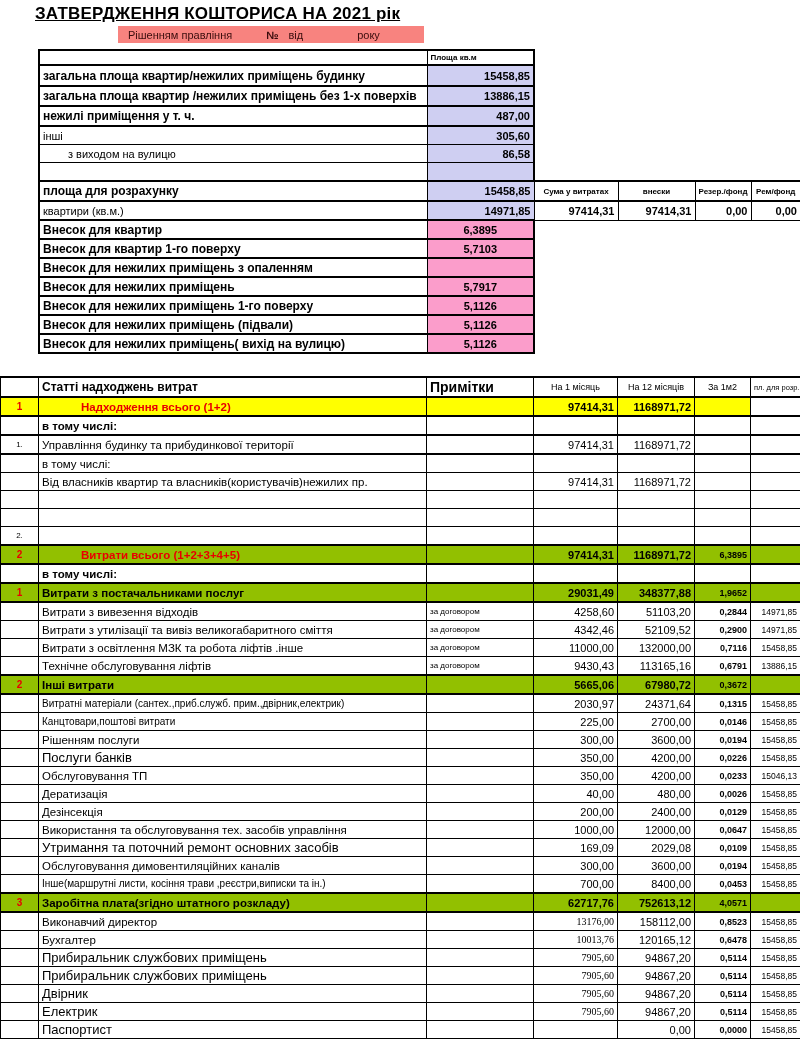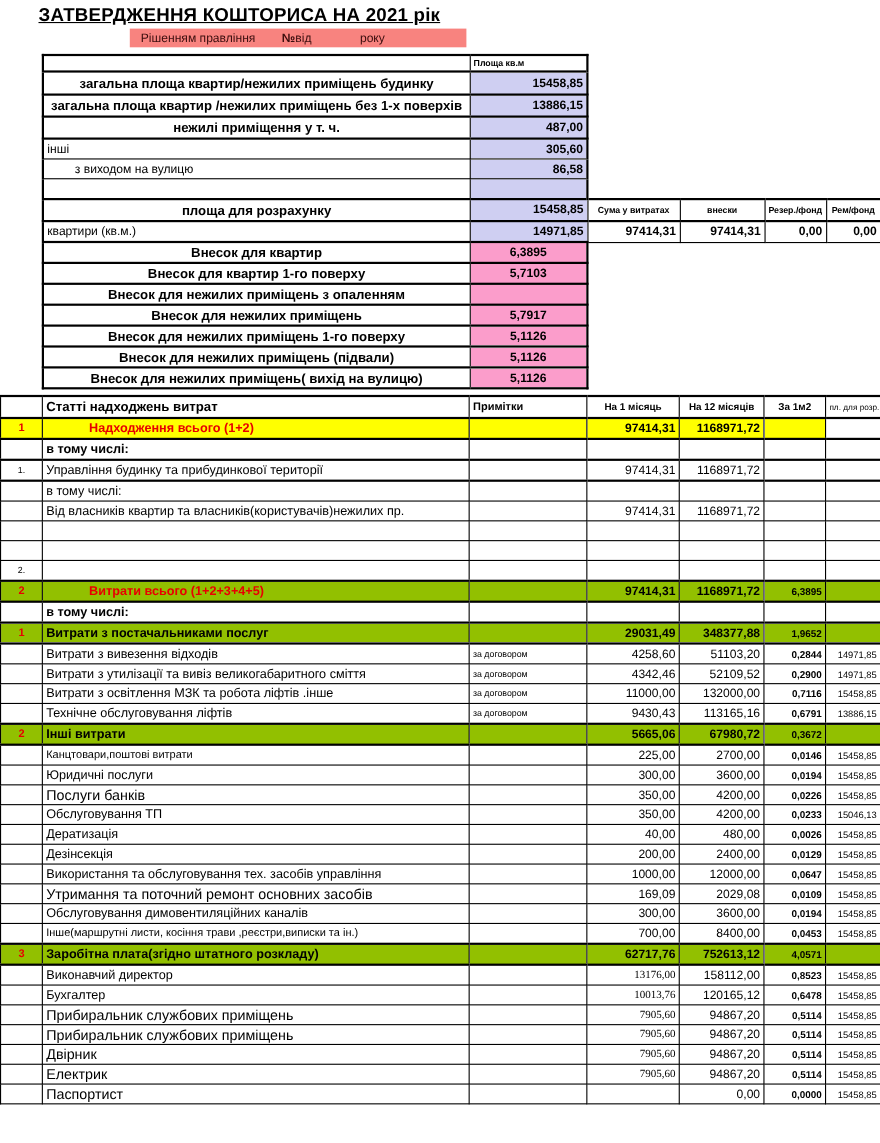--- a/index.html
+++ b/index.html
@@ -1,51 +1,51 @@
 <!DOCTYPE html>
 <html lang="uk"><head>
 <meta charset="utf-8">
 <style>
   html,body{margin:0;padding:0;background:#fff;}
   body{width:800px;height:1039px;font-family:"Liberation Sans",sans-serif;color:#000;overflow:hidden;}
   .title{margin:4px 0 2px 35px;font-size:17px;font-weight:bold;text-decoration:underline;letter-spacing:.2px;}
-  .banner{margin-left:118px;width:306px;height:17px;background:#f8837f;display:flex;align-items:center;font-size:11px;color:#3a0d0d;}
+  .banner{margin-left:118px;width:306px;height:17px;background:#f8837f;display:flex;align-items:center;font-size:11px;color:#3a0d0d;gap:10px;}
   .banner .bl1{margin-left:10px;} .banner .bl2{margin-left:24px;font-weight:bold;}
   .banner .bl3{} .banner .bl4{margin-left:44px;}
   table{border-collapse:collapse;table-layout:fixed;}
   td{border:1px solid #000;padding:0 3px;font-size:11px;height:17px;white-space:nowrap;overflow:hidden;vertical-align:middle;}
   #area-table{margin:6px 0 0 38px;width:762px;}
-  #main-table{margin-top:5px;width:800px;border-radius:23px;}
+  #main-table{margin-top:22px;width:800px;border-radius:23px;}
   .b{font-weight:bold;}
   .lav{background:#cfcff2;}
   .pnk{background:#fb9dcb;text-align:center !important;}
   .ylw{background:#ffff00;}
   .grn{background:#92c000;}
   .red{color:#e80000;font-weight:bold;padding-left:42px;}
   .bt{border-top-width:2px;} .bb{border-bottom-width:2px;}
   .bl{border-left-width:2px;} .br{border-right-width:2px;}
   .ad{font-size:11px;}
-  .ad.b{font-size:12px;text-align:center;}
+  .ad.b{font-size:12px;}
   .av{text-align:right;font-weight:bold;font-size:11px;}
   .hdr-sm{font-size:8px;font-weight:bold;text-align:left;}
   .xh{font-size:8px;font-weight:bold;text-align:center;}
   .xv{font-size:11px;font-weight:bold;text-align:right;}
   .cn{text-align:center;font-size:8px;padding:0 1px;}
   .cn.red{font-size:10px;}
   .cd{font-size:11.5px;}
   .cd.lg{font-size:13px;}
   .cd.sm{font-size:10px;}
   .cx{font-size:8px;}
   .cm{text-align:right;font-size:11px;}
   .c2{text-align:right;font-size:9px;font-weight:bold;}
   .ca{text-align:right;font-size:8.5px;}
   .srf{font-family:"Liberation Serif",serif;font-size:10px;}
   .hd-desc{font-weight:bold;font-size:12px;}
-  .hd-sm{font-weight:bold;font-size:10px;}
-  .hd-c{font-weight:bold;font-size:9px;text-align:center;}
+  .hd-sm{font-weight:bold;font-size:14px;}
+  .hd-c{font-weight:normal;font-size:9px;text-align:center;}
   .hd-t{font-size:7.5px;text-align:center;}
 </style>
 </head>
 <body>
 
 <div class="title">ЗАТВЕРДЖЕННЯ КОШТОРИСА НА 2021 рік</div>
 
 <div class="banner">
   <span class="bl1">Рішенням правління</span>
   <span class="bl2">№</span>
@@ -297,30 +297,39 @@
         <td class="cn bt bb red grn">2</td>
         <td class="cd bt bb grn b">Інші витрати</td>
         <td class="cx bt bb grn"></td>
         <td class="cm bt bb b grn">5665,06</td>
         <td class="cm bt bb b grn">67980,72</td>
         <td class="c2 bt bb grn">0,3672</td>
         <td class="ca bt bb b grn"></td>
       </tr>
       <tr>
         <td class="cn"></td>
+        <td class="cd sm">Витратні  матеріали (сантех.,приб.служб. прим.,двірник,електрик)</td>
+        <td class="cx"></td>
+        <td class="cm">2030,97</td>
+        <td class="cm">24371,64</td>
+        <td class="c2">0,1315</td>
+        <td class="ca">15458,85</td>
+      </tr>
+      <tr>
+        <td class="cn"></td>
         <td class="cd sm">Канцтовари,поштові витрати</td>
         <td class="cx"></td>
         <td class="cm">225,00</td>
         <td class="cm">2700,00</td>
         <td class="c2">0,0146</td>
         <td class="ca">15458,85</td>
       </tr>
       <tr>
         <td class="cn"></td>
-        <td class="cd">Юридичні  послуги</td>
+        <td class="cd">Рішенням  послуги</td>
         <td class="cx"></td>
         <td class="cm">300,00</td>
         <td class="cm">3600,00</td>
         <td class="c2">0,0194</td>
         <td class="ca">15458,85</td>
       </tr>
       <tr>
         <td class="cn"></td>
         <td class="cd lg">Послуги банків</td>
         <td class="cx"></td>

